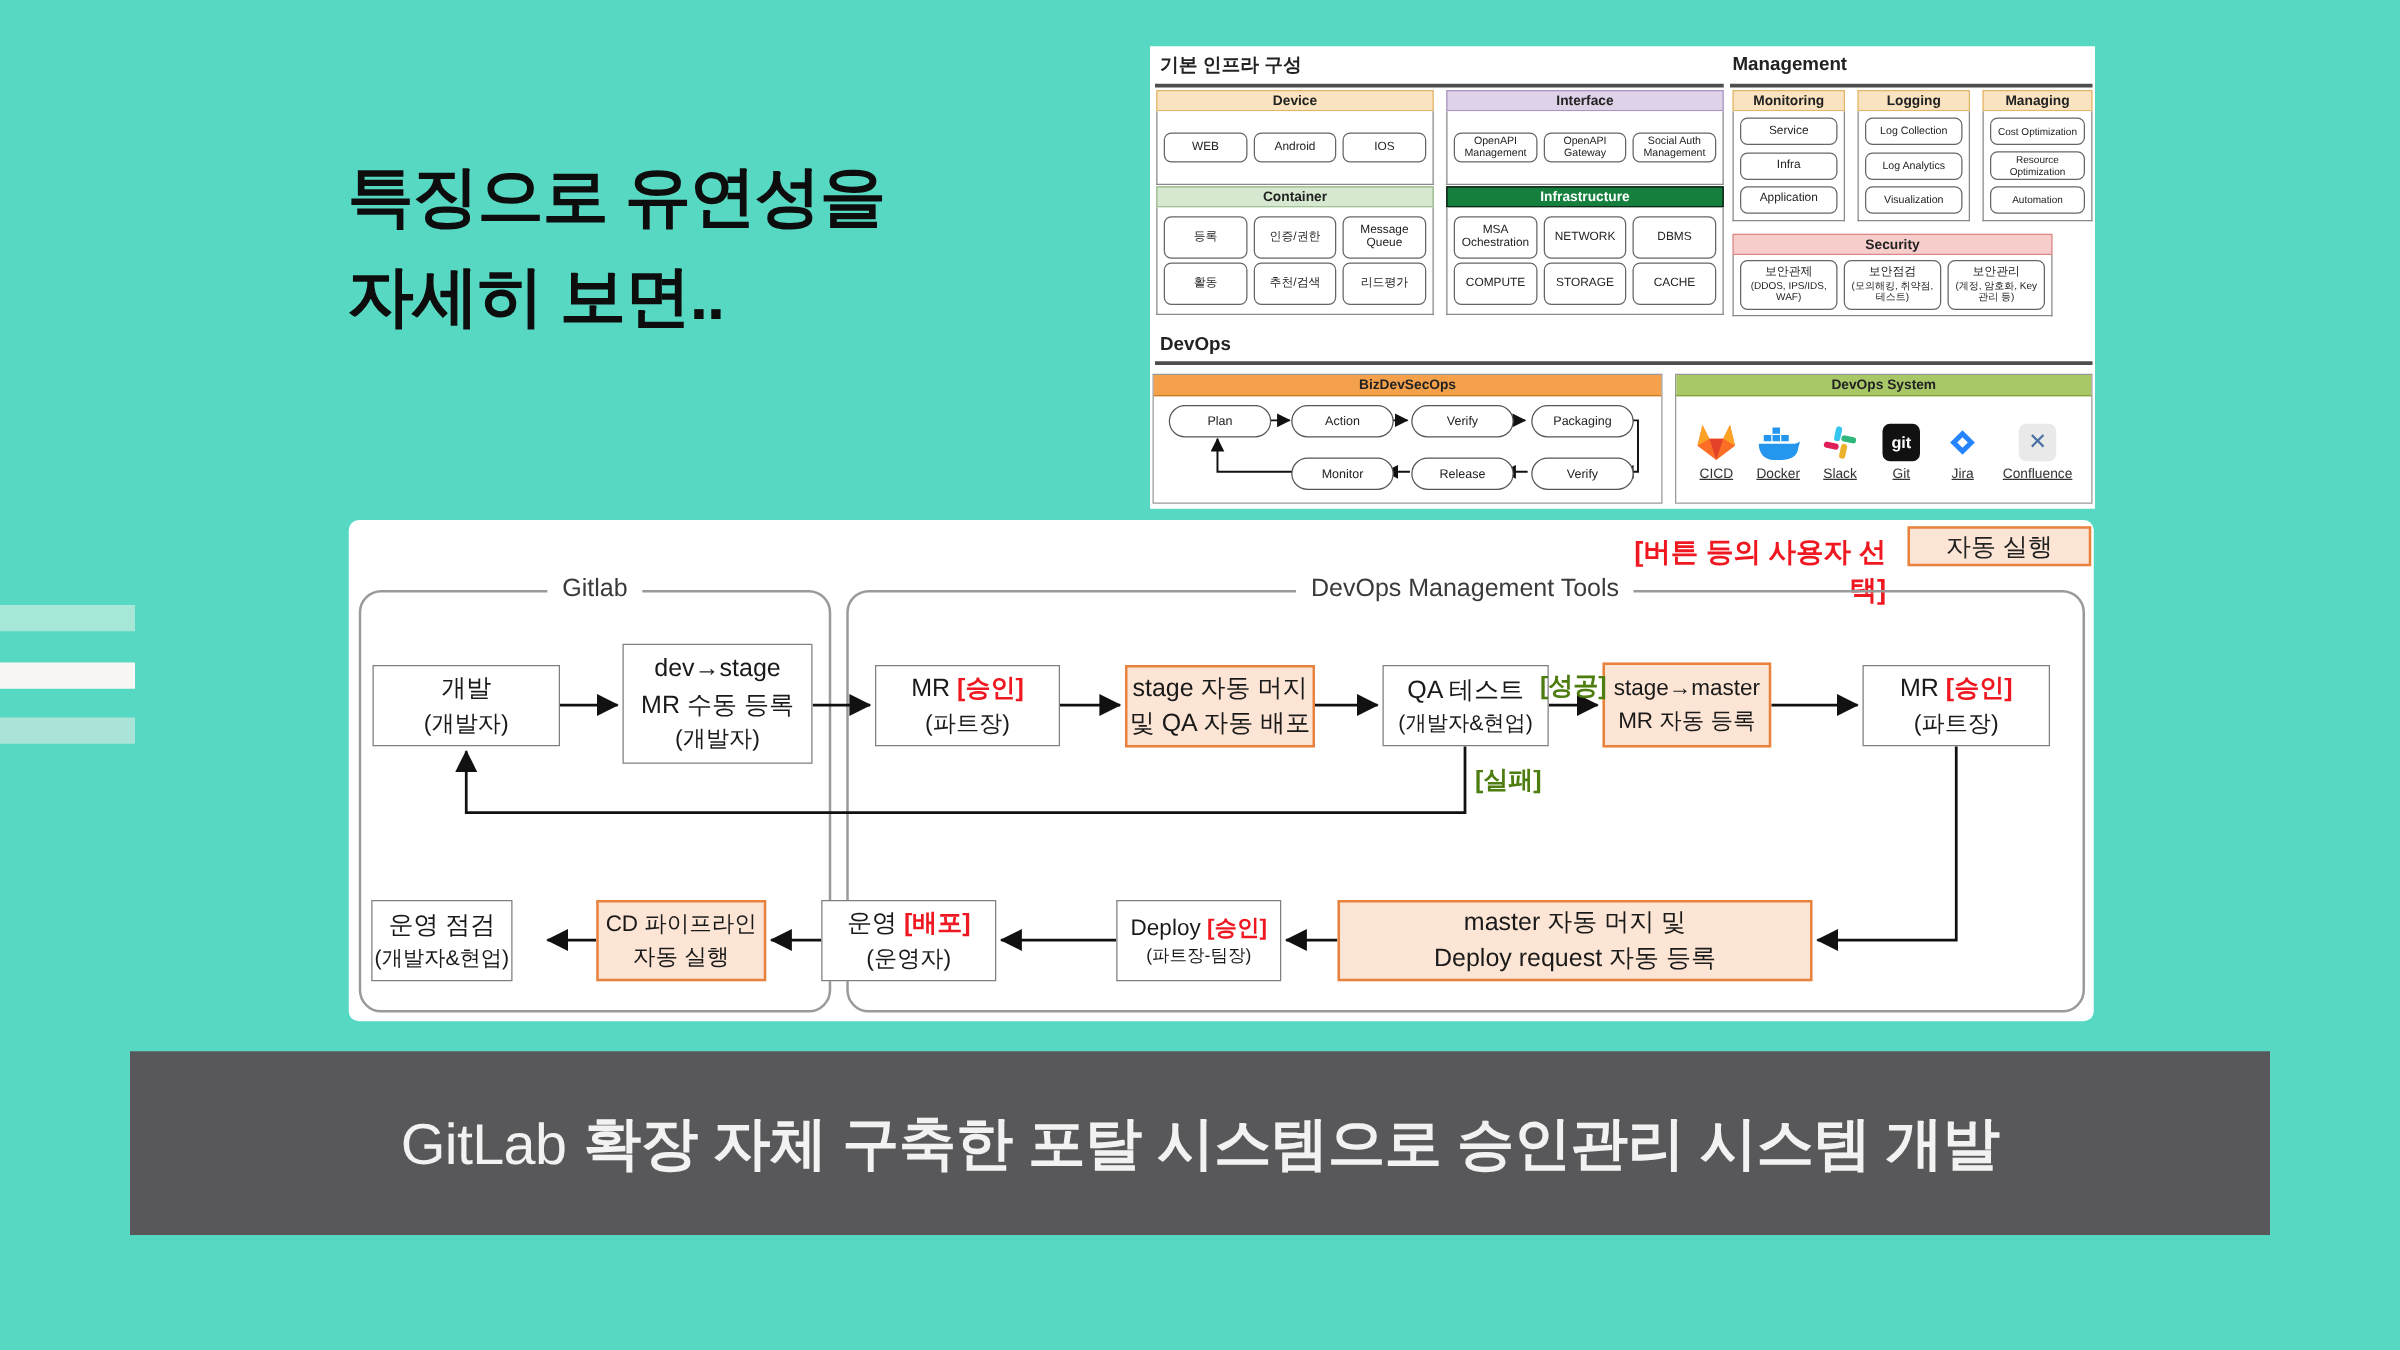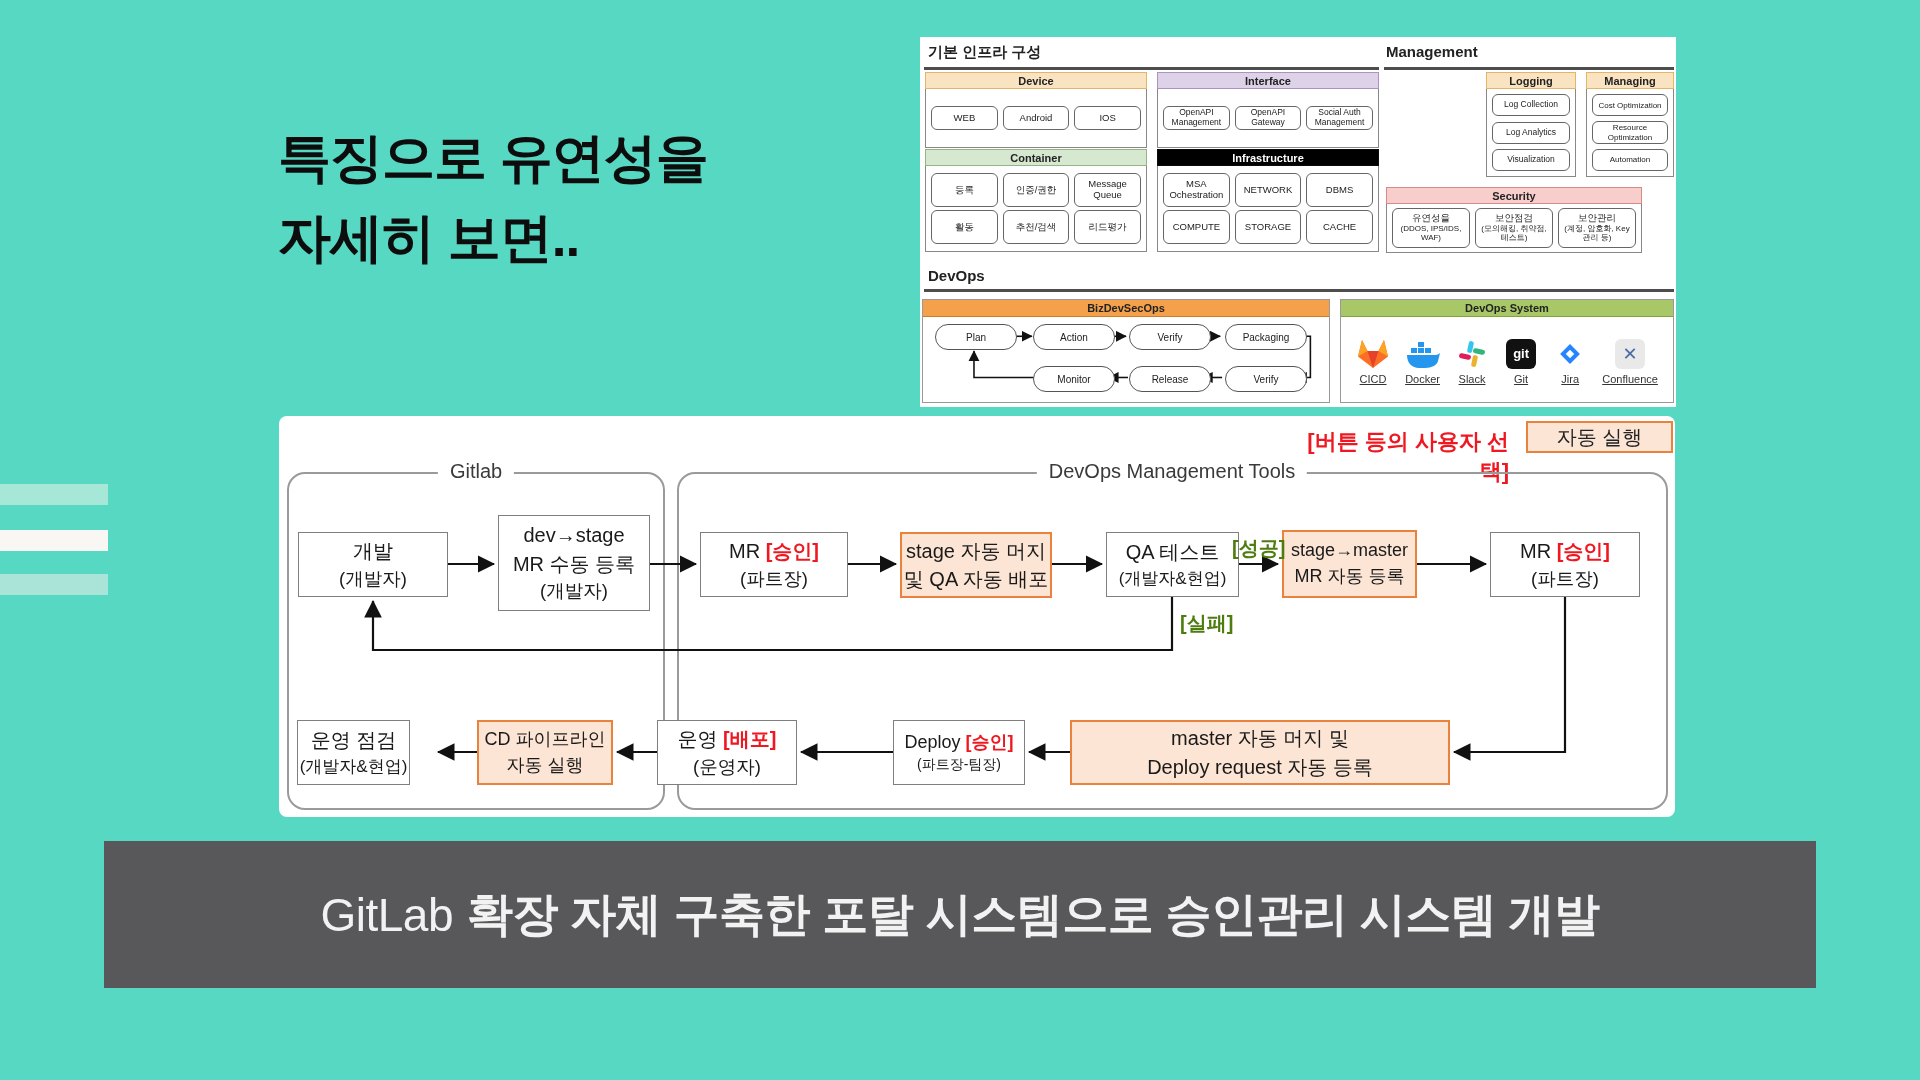--- a/index.html
+++ b/index.html
@@ -37,21 +37,21 @@
     font-size:11px; font-weight:700; color:#222; border:1px solid #c9a96f;
   }
   .sec-body {
     background:#fff; border:1px solid #888; border-top:none;
     display:flex; flex-wrap:wrap; align-content:center; justify-content:space-evenly;
     gap:3px; padding:3px; height:calc(100% - 17px);
   }
   .head-device, .head-monitoring, .head-logging, .head-managing { background:#fae3c0; border-color:#e3b568; }
   .head-interface { background:#ddd2e7; border-color:#ac94c2; }
   .head-container { background:#d7e8d0; border-color:#93b586; }
-  .head-infrastructure { background:#000000; border-color:#0b0b0b; color:#fff;text-align:center; }
+  .head-infrastructure { background:#15803d; border-color:#0b0b0b; color:#fff;text-align:center; }
   .head-security { background:#f8cecc; border-color:#d98a87; }
   .head-biz { background:#f5a14b; border-color:#cc7d2c; }
   .head-devops-sys { background:#a8c868; border-color:#82a23e; }
   .chip {
     border:1px solid #666; border-radius:6px; background:#fff;
     font-size:9.5px; color:#222; text-align:center;
     display:flex; flex-direction:column; align-items:center; justify-content:center;
     line-height:1.15; padding:1px 2px;
   }
   .chip3 { width:31%; min-height:24px; }
@@ -174,20 +174,28 @@
     <div class="sec-body">
       <div class="chip chip3" style="min-height:34px">MSA Ochestration</div>
       <div class="chip chip3" style="min-height:34px">NETWORK</div>
       <div class="chip chip3" style="min-height:34px">DBMS</div>
       <div class="chip chip3" style="min-height:34px">COMPUTE</div>
       <div class="chip chip3" style="min-height:34px">STORAGE</div>
       <div class="chip chip3" style="min-height:34px">CACHE</div>
     </div>
   </div>
 
+  <div class="sec" style="left:466px;top:35px;width:90px;height:105px">
+    <div class="sec-head head-monitoring">Monitoring</div>
+    <div class="sec-body stack">
+      <div class="chip chipFull">Service</div>
+      <div class="chip chipFull">Infra</div>
+      <div class="chip chipFull">Application</div>
+    </div>
+  </div>
   <div class="sec" style="left:566px;top:35px;width:90px;height:105px">
     <div class="sec-head head-logging">Logging</div>
     <div class="sec-body stack">
       <div class="chip chipFull" style="font-size:8.5px">Log Collection</div>
       <div class="chip chipFull" style="font-size:8.5px">Log Analytics</div>
       <div class="chip chipFull" style="font-size:8.5px">Visualization</div>
     </div>
   </div>
   <div class="sec" style="left:666px;top:35px;width:88px;height:105px">
     <div class="sec-head head-managing">Managing</div>
@@ -195,21 +203,21 @@
       <div class="chip chipFull" style="font-size:8px">Cost Optimization</div>
       <div class="chip chipFull" style="font-size:8px">Resource Optimization</div>
       <div class="chip chipFull" style="font-size:8px">Automation</div>
     </div>
   </div>
 
   <div class="sec" style="left:466px;top:150px;width:256px;height:66px">
     <div class="sec-head head-security">Security</div>
     <div class="sec-body row3">
       <div class="chip">
-        <span>유연성을</span>
+        <span>보안관제</span>
         <span class="chip-sub">(DDOS, IPS/IDS, WAF)</span>
       </div>
       <div class="chip">
         <span>보안점검</span>
         <span class="chip-sub">(모의해킹, 취약점, 테스트)</span>
       </div>
       <div class="chip">
         <span>보안관리</span>
         <span class="chip-sub">(계정, 암호화, Key관리 등)</span>
       </div>

